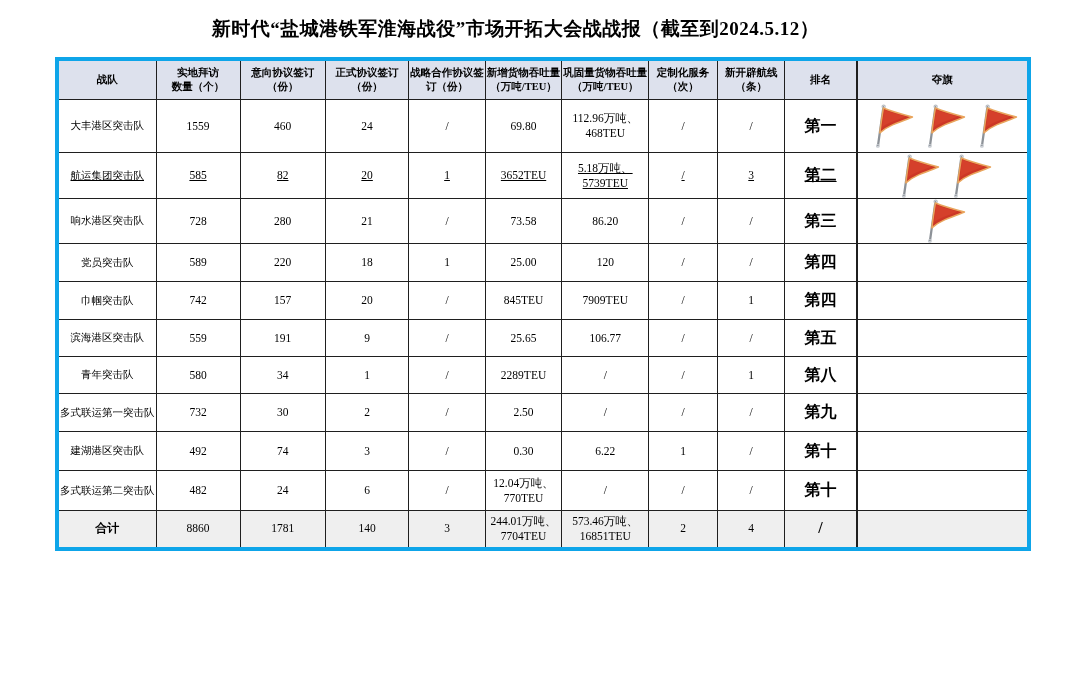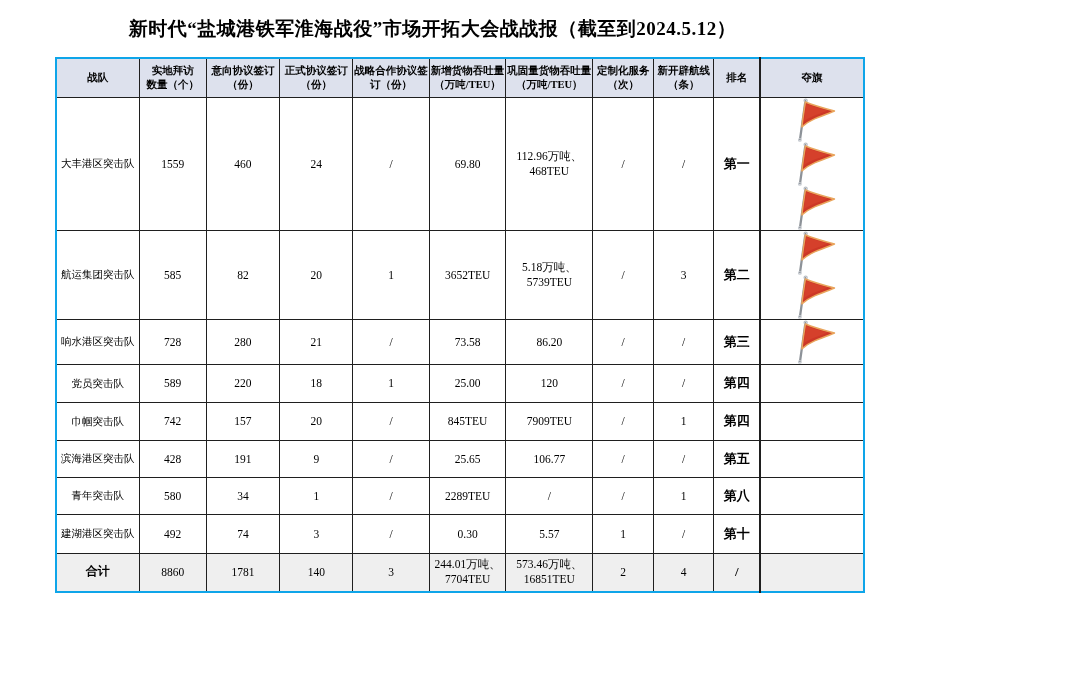--- a/index.html
+++ b/index.html
@@ -1,39 +1,39 @@
 <!DOCTYPE html>
 <html style="--header-bg: #dde1ed; --total-bg: #efefef;"><head>
 <meta charset="utf-8">
 <style>
   html,body{margin:0;padding:0;background:#ffffff;}
   body{width:1080px;height:696px;overflow:hidden;font-family:"Liberation Serif","DejaVu Serif",serif;color:#000;}
-  .page{position:relative;width:865px;height:696px;background:#fff;}
+  .page{position:relative;width:1031px;height:696px;background:#fff;}
   .title{
     position:absolute;top:16px;left:0;width:100%;
     text-align:center;font-size:19px;font-weight:bold;letter-spacing:.5px;
   }
   table.report{
     position:absolute;left:55px;top:57px;
     border-collapse:collapse;table-layout:fixed;
-    border:2px solid #0ea5e9;
+    border:4px solid #0ea5e9;
   }
   th,td{
     border:1px solid #1f1f1f;
     text-align:center;vertical-align:middle;
     padding:1px 1px;
   }
   th{
     background:var(--header-bg,#dde1ed);
     font-weight:bold;font-size:10.5px;line-height:1.35;
     height:36px;white-space:pre;
   }
   td{font-size:11.5px;line-height:1.3;white-space:pre-line;}
   td.team{font-size:10.5px;white-space:pre;text-align:center;}
-  td.rank{font-weight:bold;font-size:13px;white-space:pre;}
+  td.rank{font-weight:bold;font-size:16px;white-space:pre;}
   td.flags{padding:0 2px;border-left:2px solid #1f1f1f;}
   th.flags-h{border-left:2px solid #1f1f1f;}
   tr.total td{background:var(--total-bg,#efefef);}
   tr.total td.team{font-weight:bold;font-size:12px;}
   svg.flag{height:44px;width:52px;vertical-align:middle;margin:0 0;}
 </style>
 </head>
 <body>
 
 <div class="page">
@@ -101,21 +101,21 @@
               <path d="M19.5 4.5 C29 8.5 40 11.5 52.5 14.8 C44 18.6 36.5 21 30.5 23.5 C25.5 25.6 20.5 28.6 15.5 32.8 C16.5 23 18 14 19.5 4.5 Z" fill="#cd3726" stroke="#e9a55d" stroke-width="1.7" stroke-linejoin="round"></path>
               <path d="M20.5 6.5 C28 9.5 36 11.8 45 14.3 C38 17.3 31 19.6 26 21.6 C23 22.8 20 24.6 18 26.1 C18.7 19.6 19.6 13 20.5 6.5 Z" fill="#dd4a30" opacity="0.5"></path>
             </svg><svg class="flag" viewBox="0 0 54 50">
               <path d="M19.5 3.5 L13.4 47" stroke="#8d9298" stroke-width="2.6" fill="none" stroke-linecap="round"></path>
               <circle cx="19.8" cy="3.0" r="1.8" fill="none" stroke="#b9bec4" stroke-width="1.3"></circle>
               <circle cx="13.2" cy="47.6" r="1.6" fill="none" stroke="#c4c9cf" stroke-width="1.2"></circle>
               <path d="M19.5 4.5 C29 8.5 40 11.5 52.5 14.8 C44 18.6 36.5 21 30.5 23.5 C25.5 25.6 20.5 28.6 15.5 32.8 C16.5 23 18 14 19.5 4.5 Z" fill="#cd3726" stroke="#e9a55d" stroke-width="1.7" stroke-linejoin="round"></path>
               <path d="M20.5 6.5 C28 9.5 36 11.8 45 14.3 C38 17.3 31 19.6 26 21.6 C23 22.8 20 24.6 18 26.1 C18.7 19.6 19.6 13 20.5 6.5 Z" fill="#dd4a30" opacity="0.5"></path>
             </svg></td>
         </tr>
-        <tr style="height: 46px;">
+        <tr style="height: 46px; text-decoration: underline;">
           <td class="team">航运集团突击队</td>
           <td>585</td>
           <td>82</td>
           <td>20</td>
           <td>1</td>
           <td>3652TEU</td>
           <td>5.18万吨、
 5739TEU</td>
           <td>/</td>
           <td>3</td>
@@ -174,21 +174,21 @@
           <td>/</td>
           <td>845TEU</td>
           <td>7909TEU</td>
           <td>/</td>
           <td>1</td>
           <td class="rank">第四</td>
           <td class="flags"></td>
         </tr>
         <tr style="height: 37px;">
           <td class="team">滨海港区突击队</td>
-          <td>428</td>
+          <td>559</td>
           <td>191</td>
           <td>9</td>
           <td>/</td>
           <td>25.65</td>
           <td>106.77</td>
           <td>/</td>
           <td>/</td>
           <td class="rank">第五</td>
           <td class="flags"></td>
         </tr>
@@ -196,31 +196,58 @@
           <td class="team">青年突击队</td>
           <td>580</td>
           <td>34</td>
           <td>1</td>
           <td>/</td>
           <td>2289TEU</td>
           <td>/</td>
           <td>/</td>
           <td>1</td>
           <td class="rank">第八</td>
+          <td class="flags"></td>
+        </tr>
+        <tr style="height: 38px;">
+          <td class="team">多式联运第一突击队</td>
+          <td>732</td>
+          <td>30</td>
+          <td>2</td>
+          <td>/</td>
+          <td>2.50</td>
+          <td>/</td>
+          <td>/</td>
+          <td>/</td>
+          <td class="rank">第九</td>
           <td class="flags"></td>
         </tr>
         <tr style="height: 39px;">
           <td class="team">建湖港区突击队</td>
           <td>492</td>
           <td>74</td>
           <td>3</td>
           <td>/</td>
           <td>0.30</td>
-          <td>5.57</td>
-          <td>1</td>
+          <td>6.22</td>
+          <td>1</td>
+          <td>/</td>
+          <td class="rank">第十</td>
+          <td class="flags"></td>
+        </tr>
+        <tr style="height: 40px;">
+          <td class="team">多式联运第二突击队</td>
+          <td>482</td>
+          <td>24</td>
+          <td>6</td>
+          <td>/</td>
+          <td>12.04万吨、
+770TEU</td>
+          <td>/</td>
+          <td>/</td>
           <td>/</td>
           <td class="rank">第十</td>
           <td class="flags"></td>
         </tr>
         <tr class="total" style="height: 38px; padding-left: 8px;">
           <td class="team">合计</td>
           <td>8860</td>
           <td>1781</td>
           <td>140</td>
           <td>3</td>

